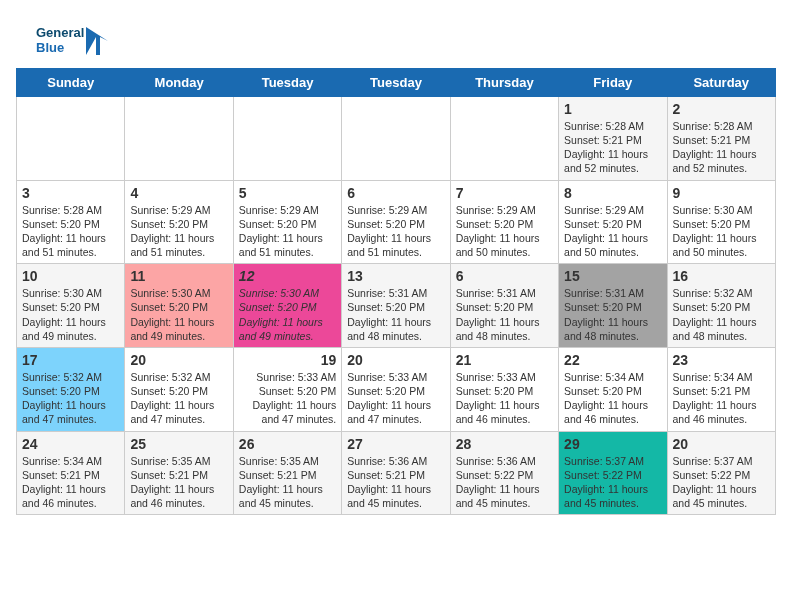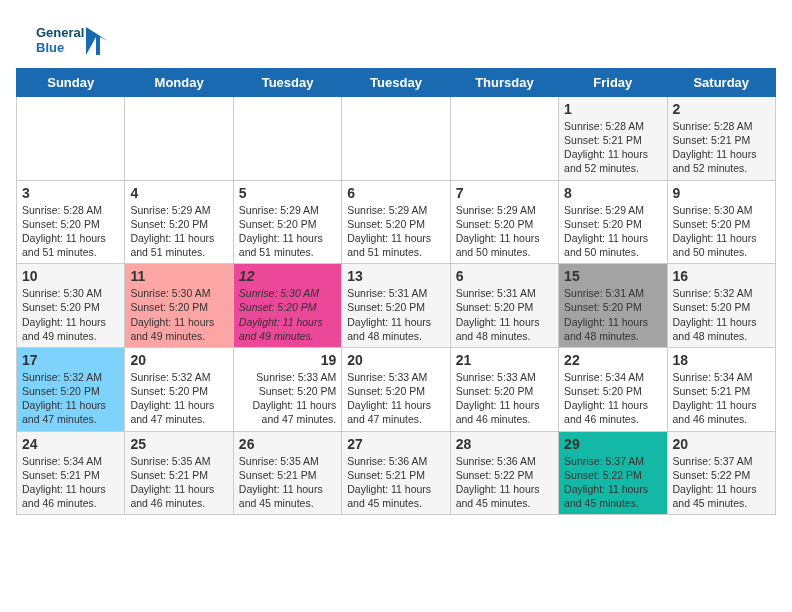--- a/index.html
+++ b/index.html
@@ -230,21 +230,21 @@
 and 46 minutes.</div>
           </td>
           <td style="background: rgb(255, 255, 255);">
             <span class="day-num">22</span>
             <div class="day-info" style="white-space: pre-line;">Sunrise: 5:34 AM
 Sunset: 5:20 PM
 Daylight: 11 hours
 and 46 minutes.</div>
           </td>
           <td style="background: rgb(255, 255, 255);">
-            <span class="day-num">18</span>
+            <span class="day-num">23</span>
             <div class="day-info" style="white-space: pre-line;">Sunrise: 5:34 AM
 Sunset: 5:21 PM
 Daylight: 11 hours
 and 46 minutes.</div>
           </td>
         </tr>
         <tr style="background: rgb(245, 245, 245);">
           <td style="background: rgb(245, 245, 245); margin-left: 28px;">
             <span class="day-num">24</span>
             <div class="day-info" style="white-space: pre-line;">Sunrise: 5:34 AM

